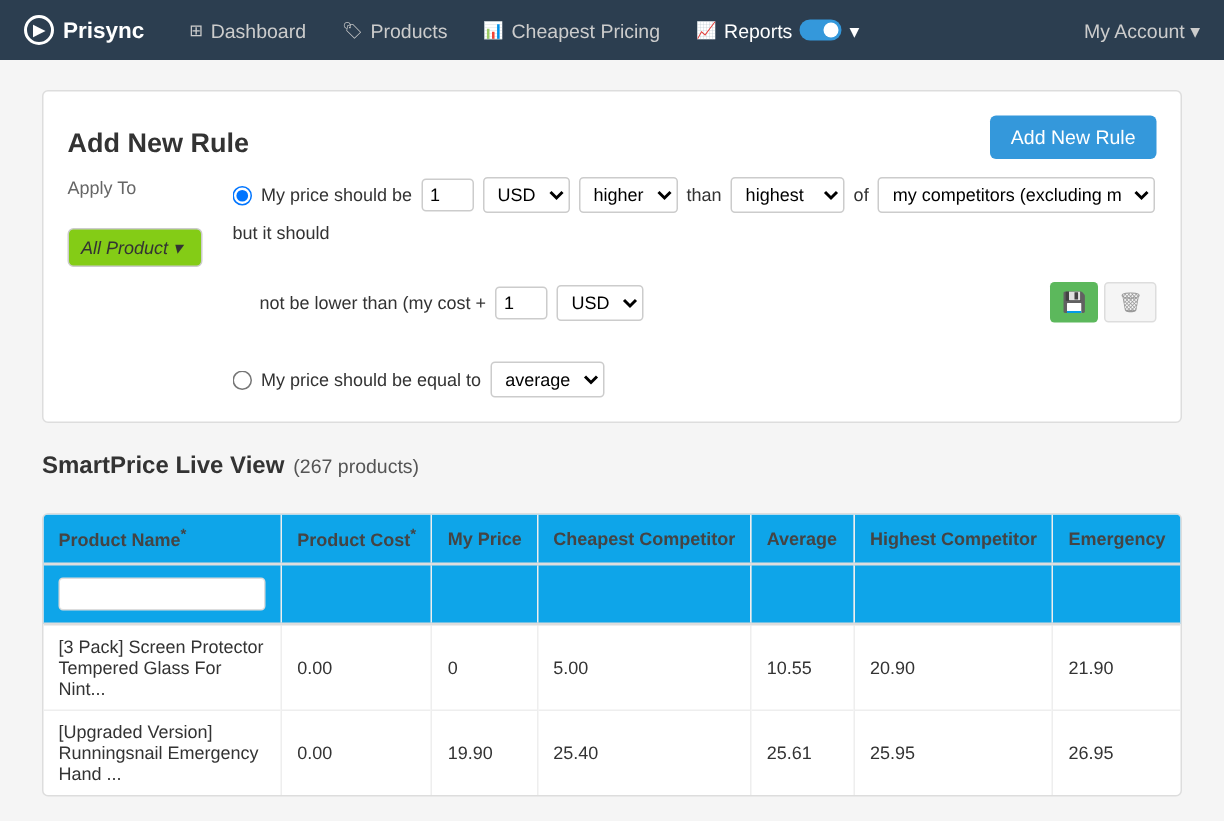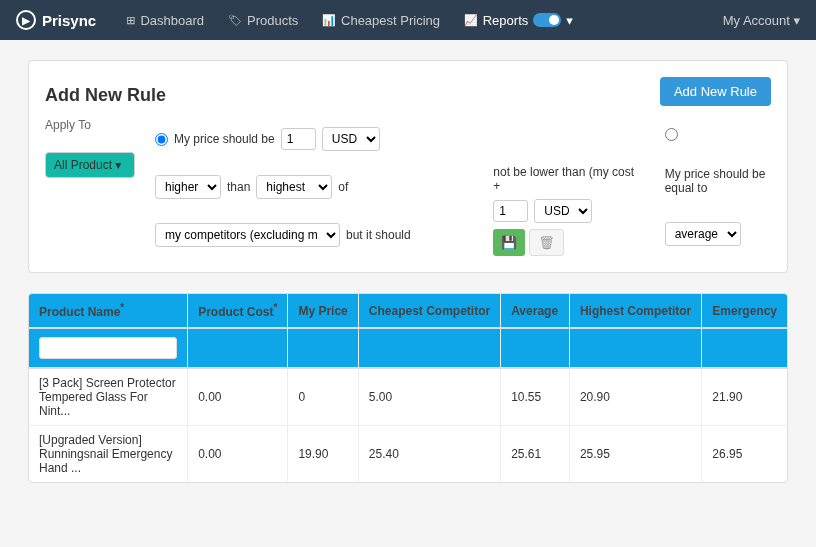--- a/index.html
+++ b/index.html
@@ -125,29 +125,30 @@
     .form-label {
       font-size: 12px;
       color: #666;
       margin-bottom: 8px;
     }
     .apply-dropdown {
       border: 1px solid #ccc;
       border-radius: 4px;
       padding: 5px 8px;
       font-size: 12px;
-      background: #14b8a6;
+      background: #84cc16;
       cursor: pointer;
       display: flex;
       align-items: flex-start;
       gap: 4px;
+      font-style: italic;
     }
     .rule-options {
       display: flex;
-      flex-direction: row;
+      flex-direction: column;
       gap: 26px;
     }
     .rule-row {
       display: flex;
       align-items: center;
       gap: 6px;
       flex-wrap: wrap;
     }
     .rule-row input[type="radio"] { cursor: pointer; }
     .rule-row input[type="text"] {
@@ -325,21 +326,21 @@
               <option>lowest</option>
               <option>average</option>
             </select>
             <span>of</span>
             <select>
               <option>my competitors (excluding m</option>
             </select>
             <span>but it should</span>
           </div>
 
-          <div class="rule-row rule-row-2" style="display:flex;align-items:center;gap:6px;margin-left:18px;margin-top:47px;">
+          <div class="rule-row rule-row-2" style="display:flex;align-items:center;gap:6px;margin-left:18px;">
             <span>not be lower than (my cost +</span>
             <input type="text" value="1" style="">
             <select>
               <option>USD</option>
             </select>
             <span style="flex:1;"></span>
             <div class="rule-actions">
               <button class="btn-save-rule">💾</button>
               <button class="btn-delete-rule">🗑</button>
             </div>
@@ -352,20 +353,24 @@
               <option>average</option>
             </select>
           </div>
 
         </div>
       </div>
     </div>
   </div>
 
   <div>
+    <div style="display:flex;align-items:baseline;gap:6px;margin-bottom:10px;">
+      <span class="smartprice-title">SmartPrice Live View</span>
+      <span style="font-size:13px;color:#555;">(267 products)</span>
+    </div>
 
     <div class="table-wrapper">
       <table>
         <thead>
           <tr>
             <th class="col-product">
               Product Name<sup>*</sup>
             </th>
             <th class="col-cost">
               Product Cost<sup>*</sup>

